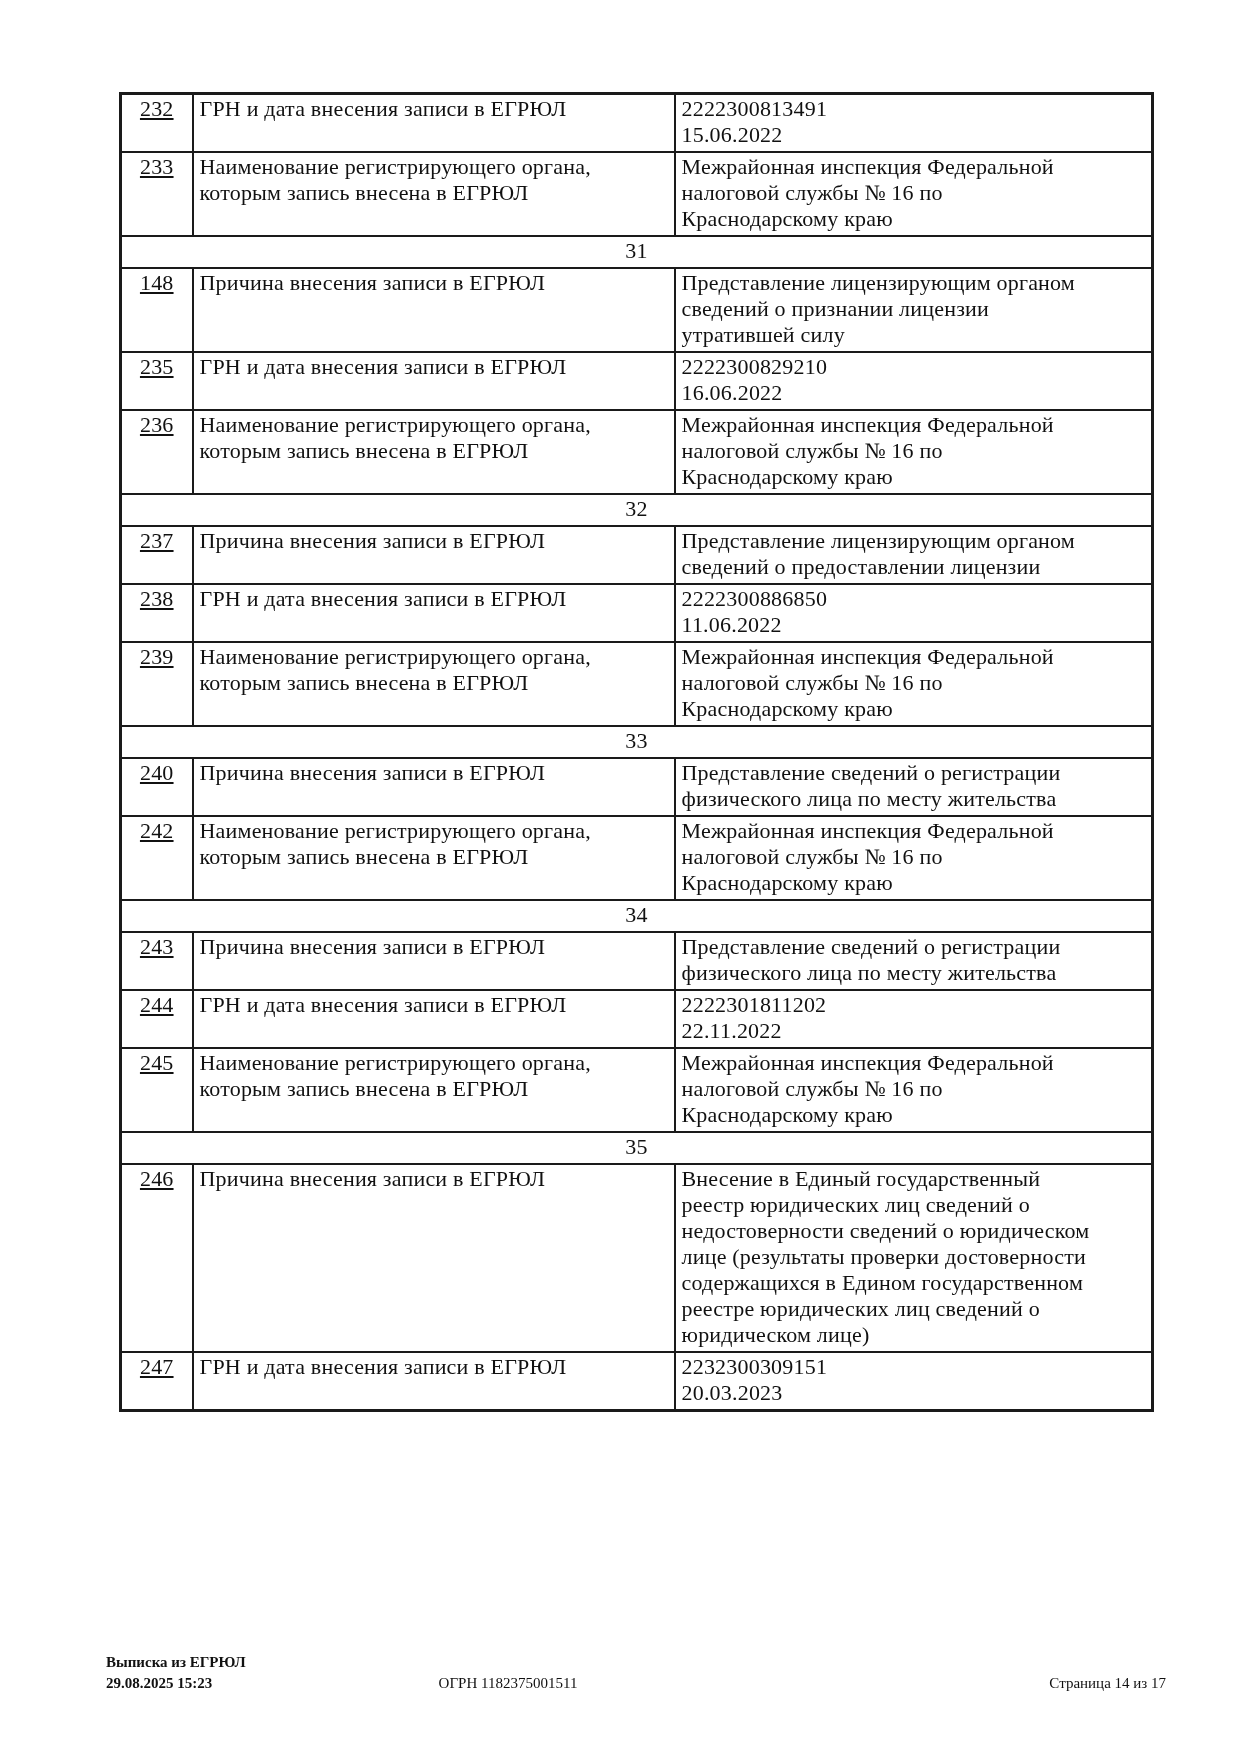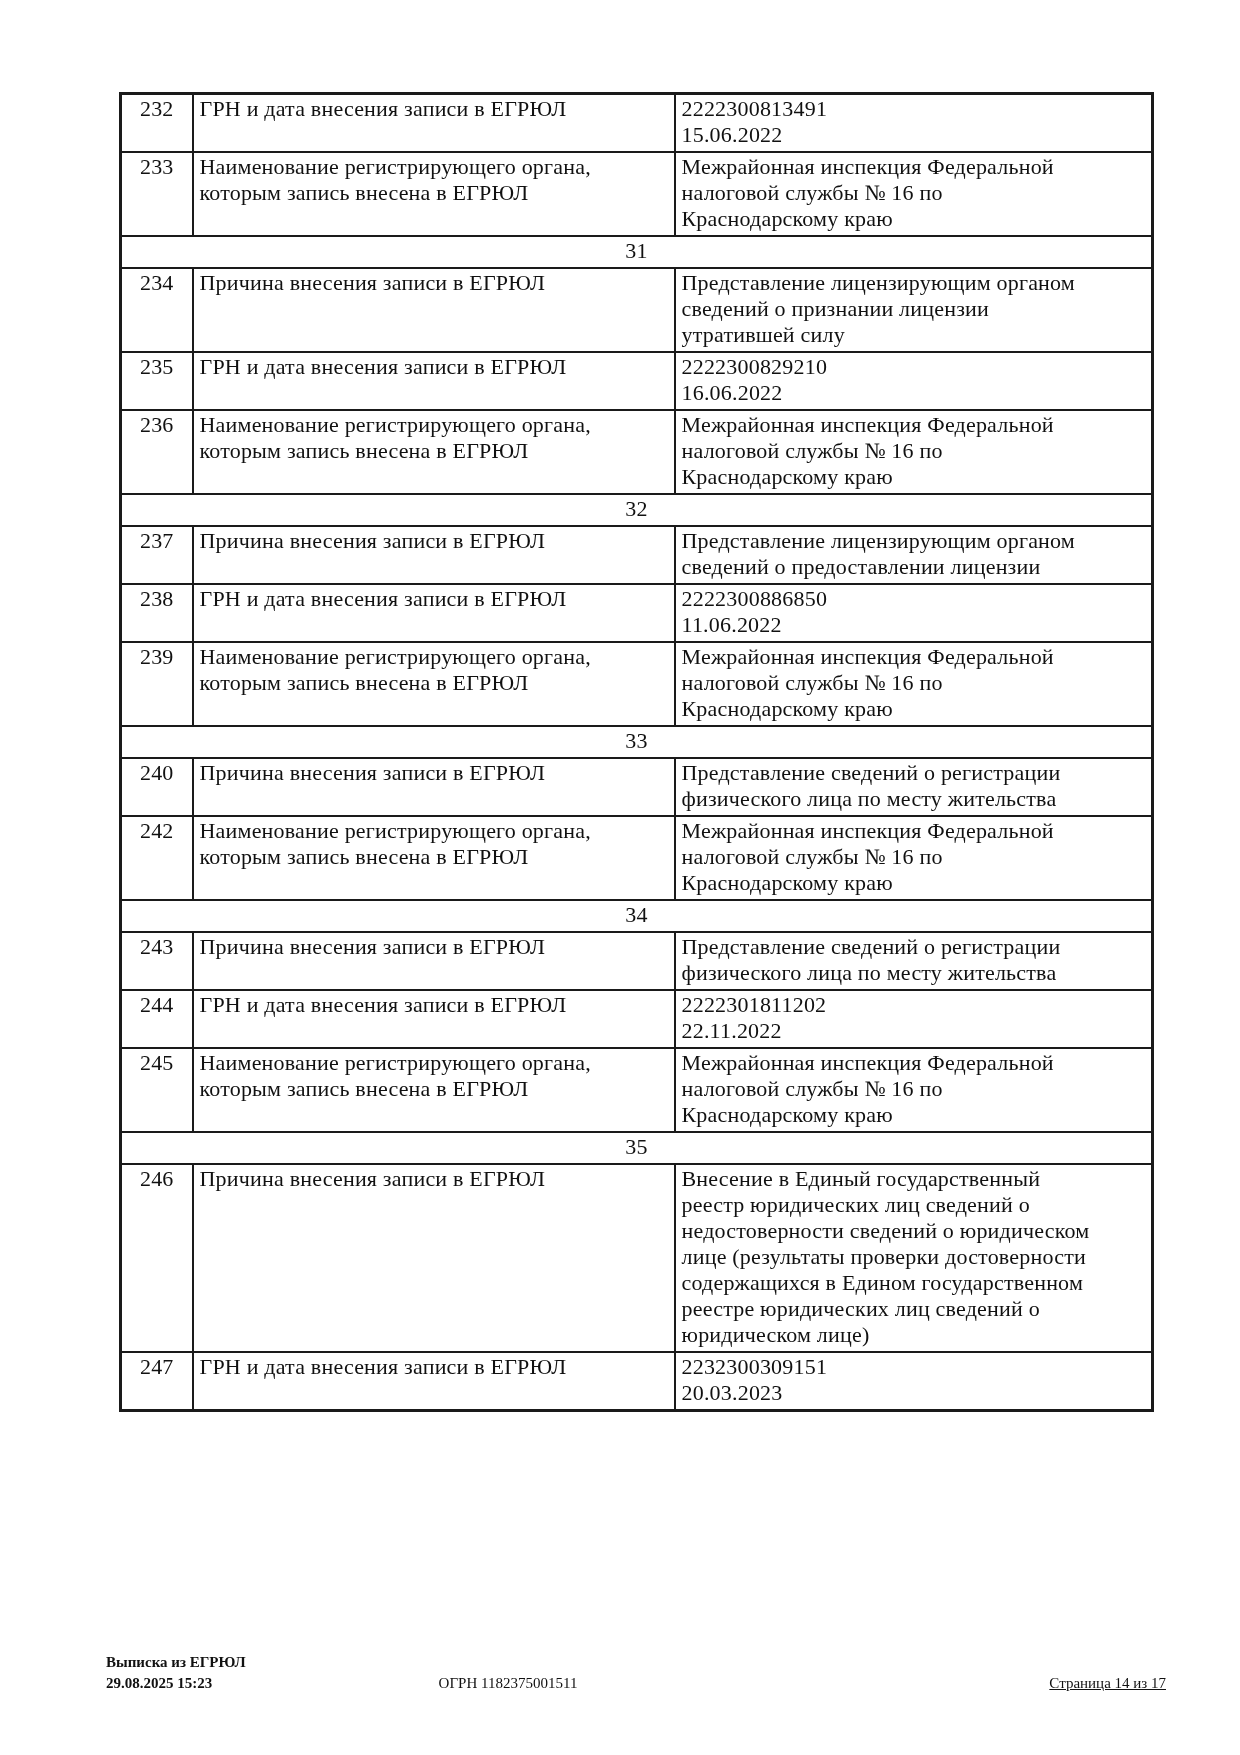--- a/index.html
+++ b/index.html
@@ -32,20 +32,21 @@
     letter-spacing: 0.2px;
   }
   table.records td {
     border: 2px solid #1a1a1a;
     vertical-align: top;
     padding: 1px 6px 3px 6px;
   }
   td.num-cell {
     text-align: center;
     padding-top: 2px;
+    text-decoration: underline;
   }
   td.label-cell, td.value-cell {
     white-space: pre-line;
   }
   td.section-cell {
     text-align: center;
     font-weight: normal;
     padding: 3px 0 3px 0;
     border-top-width: 3px;
     border-bottom-width: 3px;
@@ -68,21 +69,20 @@
     font-size: 15px;
     line-height: 21px;
   }
   .footer-right {
     position: absolute;
     right: 74px;
     top: 1673px;
     font-size: 15px;
     line-height: 21px;
     text-align: right;
-    text-decoration: underline;
   }
 </style>
 </head>
 <body>
 
 <div class="page">
 
   <table class="records">
     <colgroup>
       <col style="width:72px">
@@ -101,21 +101,21 @@
           <td class="label-cell">Наименование регистрирующего органа,
 которым запись внесена в ЕГРЮЛ</td>
           <td class="value-cell">Межрайонная инспекция Федеральной
 налоговой службы № 16 по
 Краснодарскому краю</td>
         </tr>
         <tr>
           <td colspan="3" class="section-cell">31</td>
         </tr>
         <tr>
-          <td class="num-cell">234</td>
+          <td class="num-cell">148</td>
           <td class="label-cell">Причина внесения записи в ЕГРЮЛ</td>
           <td class="value-cell">Представление лицензирующим органом
 сведений о признании лицензии
 утратившей силу</td>
         </tr>
         <tr>
           <td class="num-cell">235</td>
           <td class="label-cell">ГРН и дата внесения записи в ЕГРЮЛ</td>
           <td class="value-cell">2222300829210
 16.06.2022</td>

